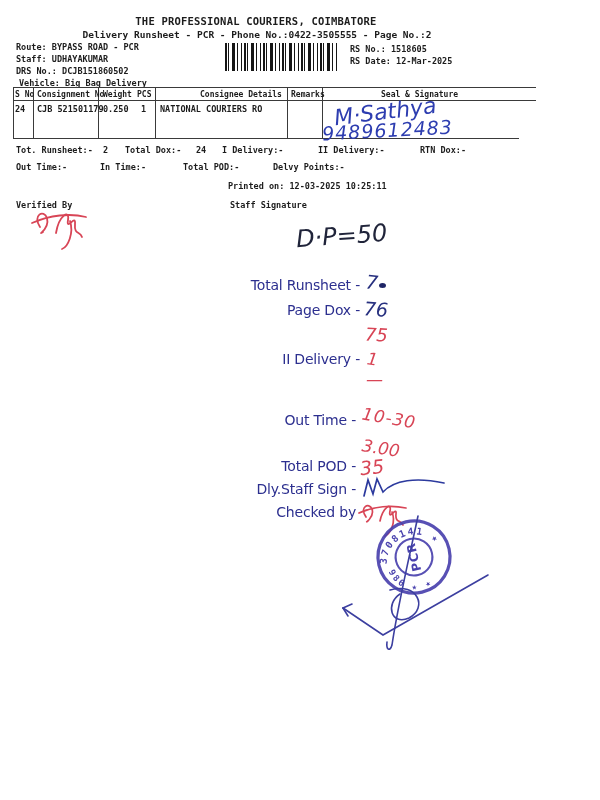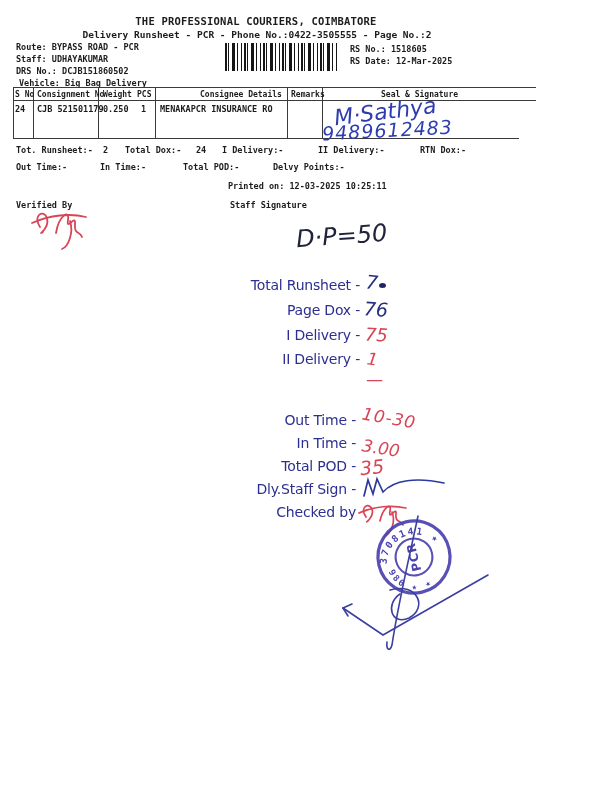--- a/index.html
+++ b/index.html
@@ -57,21 +57,21 @@
   <div class="abs mono" style="left:103px;top:90px;font-size:8px;">Weight</div>
   <div class="abs mono" style="left:137px;top:90px;font-size:8px;">PCS</div>
   <div class="abs mono" style="left:160px;top:90px;font-size:8px;margin-left:40px;">Consignee Details</div>
   <div class="abs mono" style="left:291px;top:90px;font-size:8px;">Remarks</div>
   <div class="abs mono" style="left:381px;top:90px;font-size:8px;">Seal &amp; Signature</div>
 
   <div class="abs mono" style="left:15px;top:104px;">24</div>
   <div class="abs mono" style="left:37px;top:104px;">CJB 521501179</div>
   <div class="abs mono" style="left:103px;top:104px;">0.250</div>
   <div class="abs mono" style="left:141px;top:104px;">1</div>
-  <div class="abs mono" style="left:160px;top:104px;">MENAKAPCR INSURANCE RO</div>
+  <div class="abs mono" style="left:160px;top:104px;">NATIONAL COURIERS RO</div>
 
   <div class="abs hand sig-blue" style="left:334px;top:99px;font-size:22px;transform:rotate(-7deg);">M·Sathya</div>
   <div class="abs hand sig-blue" style="left:322px;top:119px;font-size:19px;transform:rotate(-3deg);letter-spacing:1px;">9489612483</div>
 
   <div class="abs mono" style="left:16px;top:145px;">Tot. Runsheet:-</div>
   <div class="abs mono" style="left:103px;top:145px;">2</div>
   <div class="abs mono" style="left:125px;top:145px;">Total Dox:-</div>
   <div class="abs mono" style="left:196px;top:145px;">24</div>
   <div class="abs mono" style="left:222px;top:145px;">I Delivery:-</div>
   <div class="abs mono" style="left:318px;top:145px;">II Delivery:-</div>
@@ -97,32 +97,30 @@
 
   <div class="abs hand" style="left:296px;top:222px;font-size:24px;color:#20243a;transform:rotate(-4deg);">D·P=50</div>
 
   <div class="abs stamped sum-label" style="top:277px;">Total Runsheet -</div>
   <div class="abs hand hb" style="left:366px;top:271px;font-size:19px;transform:rotate(6deg);">7</div>
   <div class="blot" style="left:379px;top:283px;"></div>
 
   <div class="abs stamped sum-label" style="top:302px;">Page Dox -</div>
   <div class="abs hand hb" style="left:364px;top:298px;font-size:19px;transform:rotate(4deg);">76</div>
 
-  <div class="abs stamped sum-label" style="top:327px;">I Delivery -</div>
   <div class="abs hand hr" style="left:365px;top:324px;font-size:18px;transform:rotate(3deg);">75</div>
 
   <div class="abs stamped sum-label" style="top:351px;">II Delivery -</div>
   <div class="abs hand hr" style="left:367px;top:349px;font-size:17px;transform:rotate(8deg);">1</div>
 
   <div class="abs hand hr" style="left:366px;top:369px;font-size:17px;">—</div>
 
   <div class="abs stamped chk-label" style="top:412px;">Out Time  -</div>
   <div class="abs hand hr" style="left:362px;top:408px;font-size:17px;transform:rotate(10deg);letter-spacing:1px;">10-30</div>
 
-  <div class="abs stamped chk-label" style="top:435px;">In Time  -</div>
   <div class="abs hand hr" style="left:362px;top:438px;font-size:17px;transform:rotate(9deg);">3.00</div>
 
   <div class="abs stamped chk-label" style="top:458px;">Total POD  -</div>
   <div class="abs hand hr" style="left:360px;top:456px;font-size:19px;transform:rotate(-6deg);">35</div>
 
   <div class="abs stamped chk-label" style="top:481px;">Dly.Staff Sign  -</div>
   <svg style="left:358px;top:474px;" width="90" height="26" viewBox="0 0 90 26">
     <path d="M6,22 L10,6 L15,20 L19,5 L25,18 C36,6 58,3 86,9" fill="none" stroke="#2c3a9e" stroke-width="1.7" stroke-linecap="round"></path>
   </svg>
 

